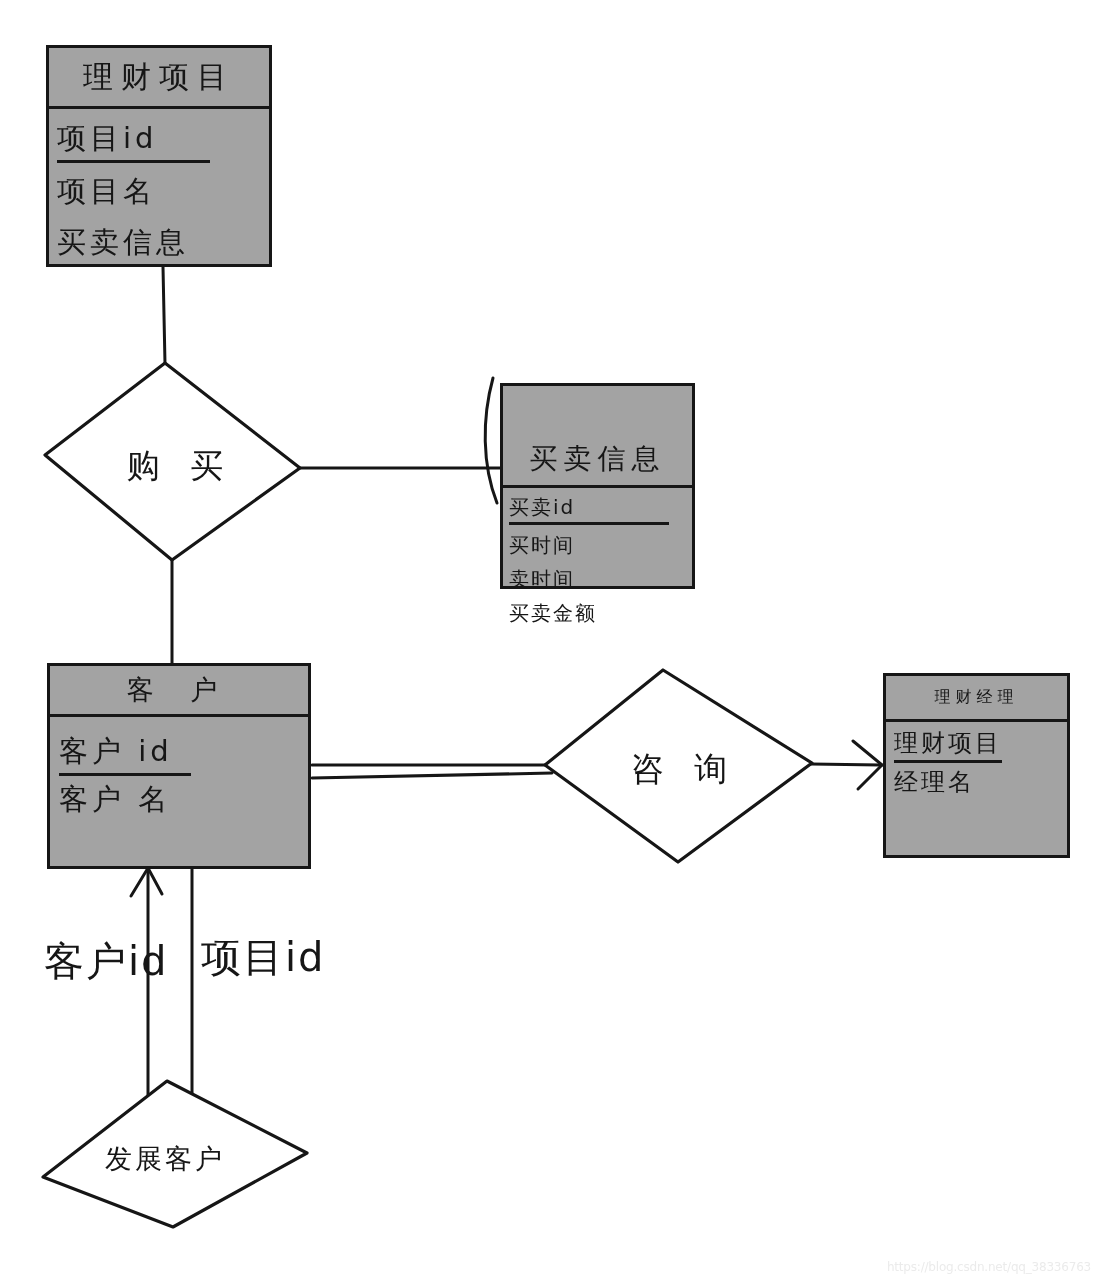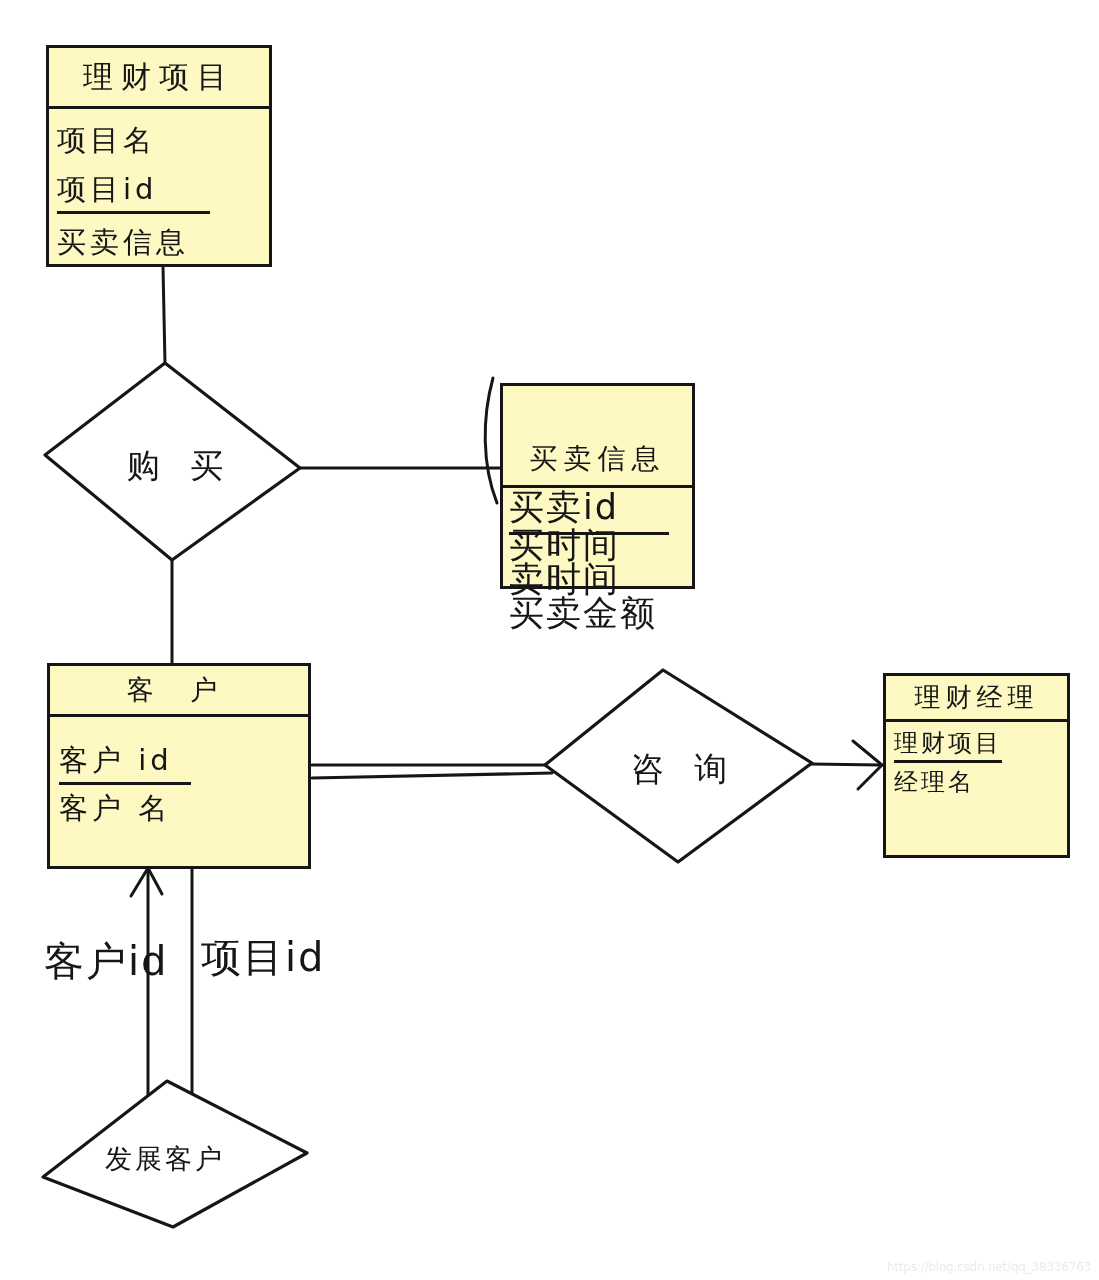--- a/index.html
+++ b/index.html
@@ -18,56 +18,56 @@
   #wires{position:absolute;left:0;top:0;width:1099px;height:1280px;}
   .stroke{stroke:var(--ink);stroke-width:3;fill:none;stroke-linecap:round;}
   .diamond{stroke:var(--ink);stroke-width:3.2;fill:#fff;stroke-linejoin:round;}
   .dlabel{fill:var(--ink);text-anchor:middle;font-family:"DejaVu Sans",sans-serif;}
   .dlabel.big{font-size:33px;letter-spacing:10px;}
   .dlabel.small{font-size:27px;letter-spacing:3px;}
 
   .entity{
     position:absolute;
     border:3px solid var(--ink);
-    background:#fef9c3;
+    background:#a3a3a3;
   }
   .entity .hd{
     display:flex;align-items:center;justify-content:center;
     border-bottom:3px solid var(--ink);
     color:var(--ink);
   }
   .entity .rows{color:var(--ink);}
   .entity .row{display:flex;align-items:center;}
   .key-u{border-bottom:3px solid var(--ink);padding-bottom:1px;display:inline-block;}
 
   
   #ent-project{left:46px;top:45px;width:226px;height:222px;}
   #ent-project .hd{height:61px;font-size:30px;letter-spacing:8px;}
   #ent-project .rows{padding:6px 0 0 8px;font-size:29px;letter-spacing:4px;}
   #ent-project .row{height:51px;}
   #ent-project .key-u{min-width:153px;}
 
   
   #ent-trade{left:500px;top:383px;width:195px;height:206px;}
   #ent-trade .hd{height:55px;font-size:28px;letter-spacing:6px;margin-top:47px;}
-  #ent-trade .rows{padding:2px 9px 0 6px;font-size:35px;letter-spacing:2px;}
+  #ent-trade .rows{padding:2px 9px 0 6px;font-size:20px;letter-spacing:2px;}
   #ent-trade .row{height:34px;}
   #ent-trade .row.r1{height:38px;}
   #ent-trade .key-u{min-width:160px;}
 
   
   #ent-customer{left:47px;top:663px;width:264px;height:206px;}
   #ent-customer .hd{height:51px;font-size:27px;letter-spacing:14px;}
-  #ent-customer .rows{padding:23px 0 0 9px;font-size:29px;letter-spacing:4px;}
+  #ent-customer .rows{padding:14px 0 0 9px;font-size:29px;letter-spacing:4px;}
   #ent-customer .row{height:46px;}
   #ent-customer .key-u{min-width:132px;}
 
   
   #ent-manager{left:883px;top:673px;width:187px;height:185px;}
-  #ent-manager .hd{height:46px;font-size:26px;letter-spacing:5px;}
+  #ent-manager .hd{height:46px;font-size:16px;letter-spacing:5px;}
   #ent-manager .rows{padding:4px 0 0 8px;font-size:24px;letter-spacing:3px;}
   #ent-manager .row{height:37px;}
   #ent-manager .key-u{min-width:86px;}
 
   .edge-label{
     position:absolute;
     color:var(--ink);
     font-size:40px;
     letter-spacing:2px;
     white-space:nowrap;
@@ -116,24 +116,24 @@
     <text class="dlabel big" x="684" y="780">咨 询</text>
 
     <polygon class="diamond" points="167,1081 307,1153 173,1227 43,1177"></polygon>
     <text class="dlabel small" x="165" y="1168">发展客户</text>
   </svg>
 
   <div class="entity" id="ent-project">
     <div class="hd">理财项目</div>
     <div class="rows">
       <div class="row">
-          <span>项目名</span>
+          <span class="key-u">项目id</span>
         </div>
       <div class="row">
-          <span class="key-u">项目id</span>
+          <span>项目名</span>
         </div>
       <div class="row">
           <span>买卖信息</span>
         </div>
     </div>
   </div>
 
   <div class="entity" id="ent-trade">
     <div class="hd">买卖信息</div>
     <div class="rows">

